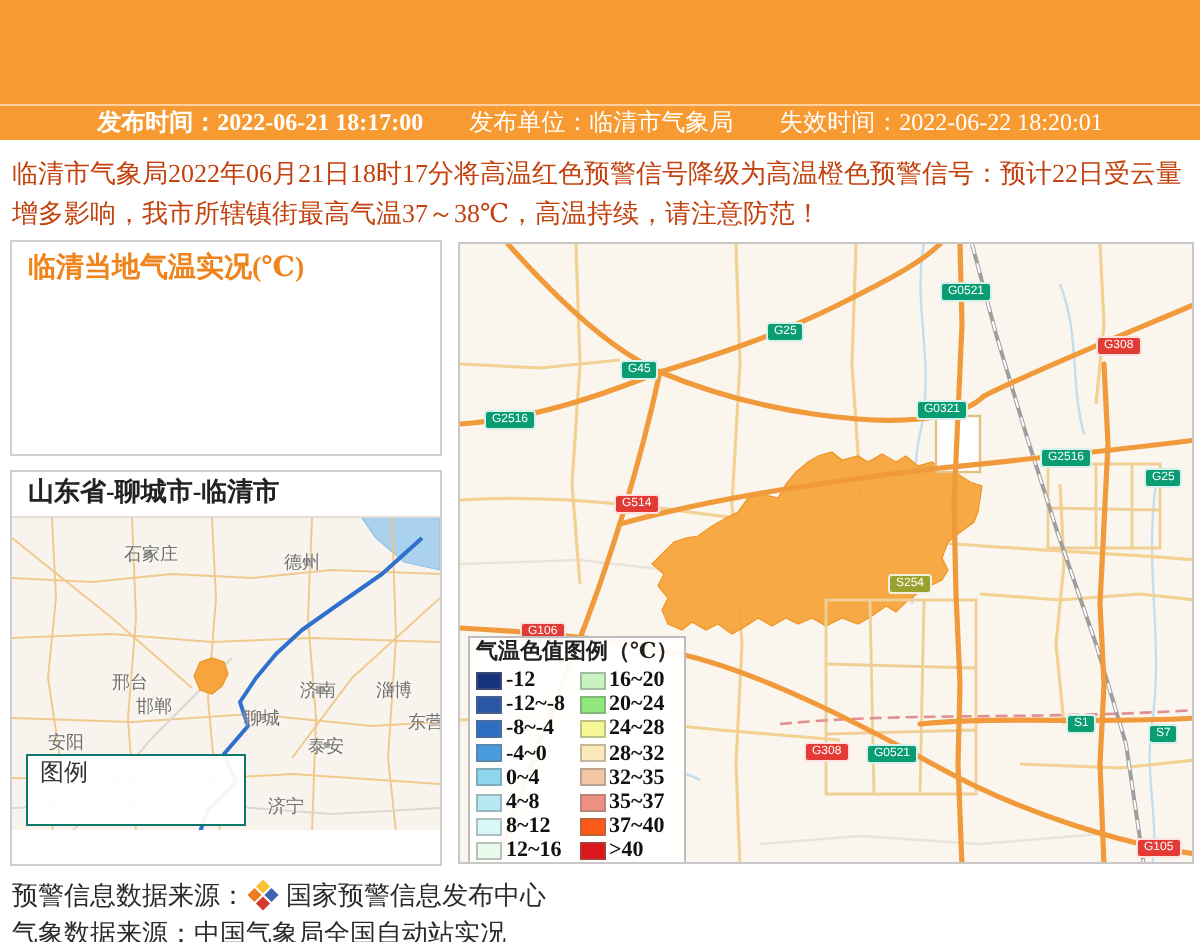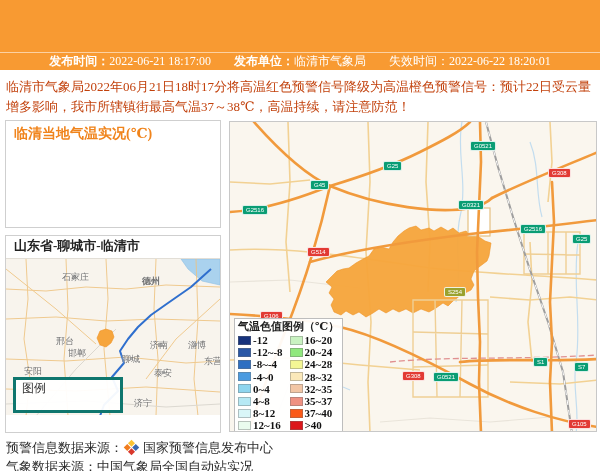--- a/index.html
+++ b/index.html
@@ -23,21 +23,21 @@
   .panel-title { color:#f0841c; font-weight:bold; font-size:14px; padding:4px 8px 0 8px; }
   .loc-path { font-size:13px; font-weight:bold; color:#222; padding:1px 8px 3px 8px; }
 
   
   .minimap { position:relative; width:214px; height:157px; background:#000000;
     border-top:1px solid #e2ded6; overflow:hidden; }
   .minimap svg { position:absolute; left:0; top:0; }
   .city-label { position:absolute; font-size:9px; color:#6f6f6f; white-space:nowrap;
     text-shadow:0 0 2px #fff; }
   .mini-legend { position:absolute; left:7px; bottom:2px; width:110px; height:36px;
-    background:rgba(255,255,255,.95); border:3px solid #0f766e; padding:2px 6px; }
+    background:rgba(255,255,255,.95); border:1px solid #0f766e; padding:2px 6px; }
   .mini-legend-title { font-size:12px; color:#333; line-height:13px; }
   .mini-legend-rows { display:flex; gap:12px; margin-top:2px; }
   .mini-legend-row { display:flex; align-items:center; gap:3px; font-size:11px; color:#333; }
   .mini-legend-row i { display:inline-block; width:15px; height:3px; border-radius:1px; }
 
   
   #main-map { position:absolute; left:229px; top:1px; width:368px; height:311px;
     border:1px solid #c8c8c8; background:#15803d; overflow:hidden;text-align:center; }
   #main-map svg { position:absolute; left:0; top:0; }
   .badge { position:absolute; font-family:"Liberation Sans","DejaVu Sans",sans-serif;
@@ -63,22 +63,22 @@
   .logo-diamond { display:inline-grid; grid-template-columns:5px 5px; grid-template-rows:5px 5px;
     gap:1px; transform:rotate(45deg); margin:0 6px 0 3px; }
   .logo-diamond i { display:block; }
 </style>
 </head>
 <body>
 
 <div class="header"></div>
 
 <div class="info-bar">
-  <span><b style="font-weight:bold">发布时间：</b><b style="font-weight:normal">2022-06-21 18:17:00</b></span>
-  <span><b style="font-weight:bold">发布单位：</b><b style="font-weight:normal">临清市气象局</b></span>
+  <span><b style="font-weight:bold">发布时间：</b><b style="font-weight:bold">2022-06-21 18:17:00</b></span>
+  <span><b style="font-weight:normal">发布单位：</b><b style="font-weight:normal">临清市气象局</b></span>
   <span><b style="font-weight:normal">失效时间：</b><b style="font-weight:normal">2022-06-22 18:20:01</b></span>
 </div>
 
 <div class="notice">临清市气象局2022年06月21日18时17分将高温红色预警信号降级为高温橙色预警信号：预计22日受云量增多影响，我市所辖镇街最高气温37～38℃，高温持续，请注意防范！</div>
 
 <div class="content">
 
   <div class="panel" id="panel-temp">
     <div class="panel-title">临清当地气温实况(℃)</div>
   </div>
@@ -118,21 +118,21 @@
           <rect x="66" y="16" width="4" height="4"></rect>
             <rect x="146" y="20" width="4" height="4"></rect>
           <rect x="152" y="84" width="4" height="4"></rect>
             <rect x="124" y="98" width="3" height="3"></rect>
           <rect x="156" y="112" width="3" height="3"></rect>
             <rect x="188" y="84" width="3" height="3"></rect>
         </g>
       </svg>
       <div id="city-layer">
           <span class="city-label" style="left: 56px; top: 12px;">石家庄</span>
-          <span class="city-label" style="left: 136px; top: 16px; font-weight: bold;">德州</span>
+          <span class="city-label" style="left: 136px; top: 16px;">德州</span>
           <span class="city-label" style="left: 50px; top: 76px;">邢台</span>
           <span class="city-label" style="left: 62px; top: 88px;">邯郸</span>
           <span class="city-label" style="left: 18px; top: 106px;">安阳</span>
           <span class="city-label" style="left: 144px; top: 80px;">济南</span>
           <span class="city-label" style="left: 182px; top: 80px;">淄博</span>
           <span class="city-label" style="left: 198px; top: 96px; text-align: center;">东营</span>
           <span class="city-label" style="left: 116px; top: 94px;">聊城</span>
           <span class="city-label" style="left: 148px; top: 108px;">泰安</span>
           <span class="city-label" style="left: 128px; top: 138px;">济宁</span>
         </div>

